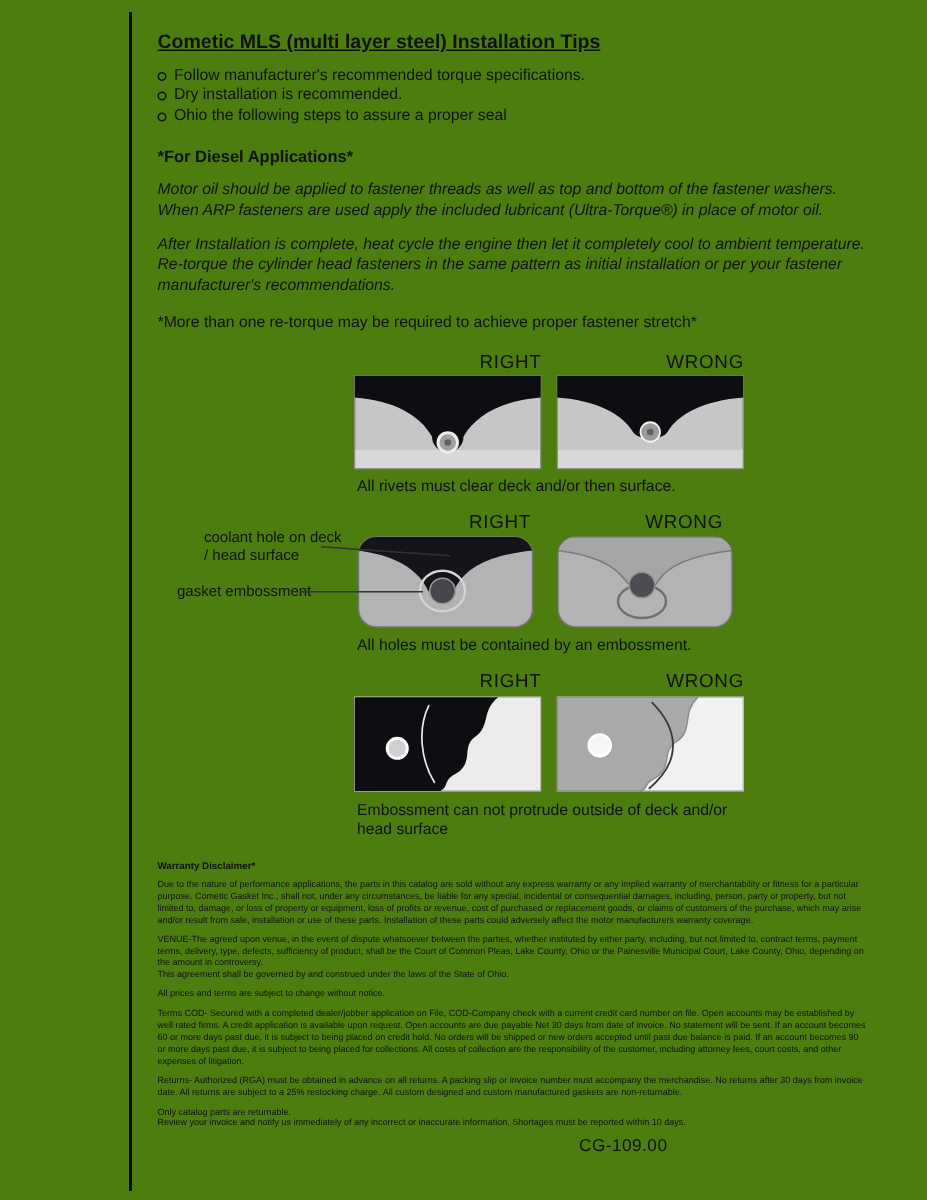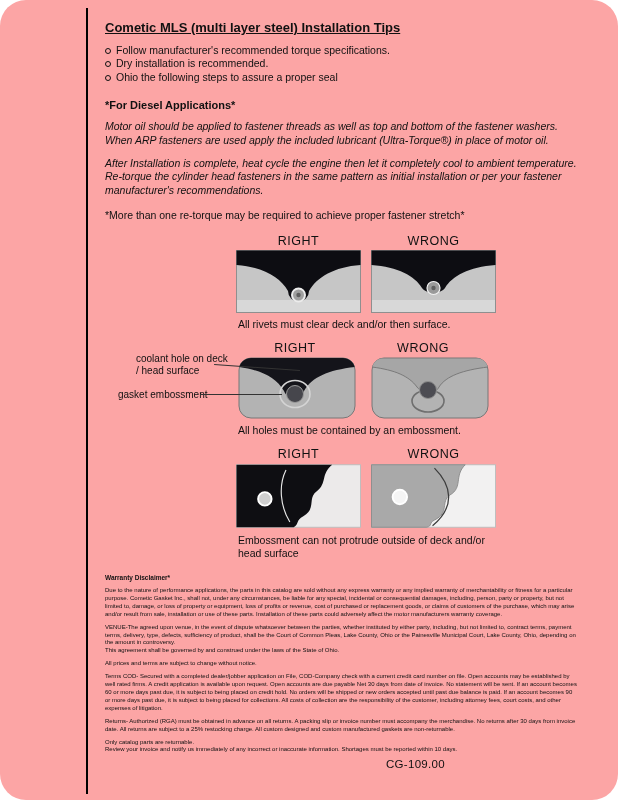--- a/index.html
+++ b/index.html
@@ -1,34 +1,34 @@
 <!DOCTYPE html>
 <html><head>
 <meta charset="utf-8">
 <style>
   html,body{margin:0;padding:0;background:#ffffff;}
   .page{
-    position:relative;width:618px;height:800px;background:#fca5a5;
-    font-family:"Liberation Sans",sans-serif;color:#111;overflow:hidden;border-radius:26px;
+    position:relative;width:618px;height:800px;background:#4d7c0f;
+    font-family:"Liberation Sans",sans-serif;color:#111;overflow:hidden;
   }
   .left-rule{position:absolute;left:86px;top:8px;width:2px;height:786px;background:#000;}
   .content{position:absolute;left:105px;top:20px;width:482px;}
   .doc-title{font-size:13px;font-weight:bold;text-decoration:underline;margin:0 0 9px 0;}
   ul.bullets{list-style:none;margin:0;padding:0;font-size:10.5px;line-height:1.28;}
   ul.bullets>li{position:relative;padding-left:11px;}
   ul.bullets>li::before{content:"";position:absolute;left:0;top:4px;width:4px;height:4px;border:1px solid #111;border-radius:50%;}
   ul.subbullets{list-style:none;margin:0 0 0 14px;padding:0;font-size:10.5px;line-height:1.28;}
   ul.subbullets>li{position:relative;padding-left:10px;}
   ul.subbullets>li::before{content:"";position:absolute;left:0;top:4.5px;width:4.5px;height:4.5px;background:#111;border-radius:50%;}
   .diesel-heading{font-size:11px;font-weight:bold;margin:15px 0 0 0;}
   .para{font-size:10.5px;line-height:1.3;margin:9px 0 0 0;width:474px;font-style:italic;}
   .note{font-size:10.5px;margin:11px 0 0 0;}
   .diagrams{margin:13px 0 0 131px;width:270px;}
   .labels-row{display:flex;gap:10px;font-size:12.5px;}
-  .labels-row .lab{width:125px;text-align:center;letter-spacing:0.5px;}
+  .labels-row .lab{width:125px;text-align:right;letter-spacing:0.5px;}
   .labels-row.r2 .lab{width:118px;}
   .img-row{display:flex;gap:10px;margin-top:2px;}
   .img-row.r2{margin-left:2px;gap:15px;}
   .caption{font-size:10.5px;margin:5px 0 11px 2px;}
   .caption.wide{width:250px;line-height:1.3;}
   .row-wrap{position:relative;}
   .callout-coolant{position:absolute;left:-100px;top:-4px;width:94px;font-size:10px;line-height:1.25;}
   .callout-emb{position:absolute;left:-118px;top:32px;width:100px;font-size:10px;}
   .callout-line-1{position:absolute;left:-22px;top:10px;width:86px;height:1px;background:#333;transform:rotate(4deg);}
   .callout-line-2{position:absolute;left:-36px;top:37px;width:82px;height:1px;background:#333;}

